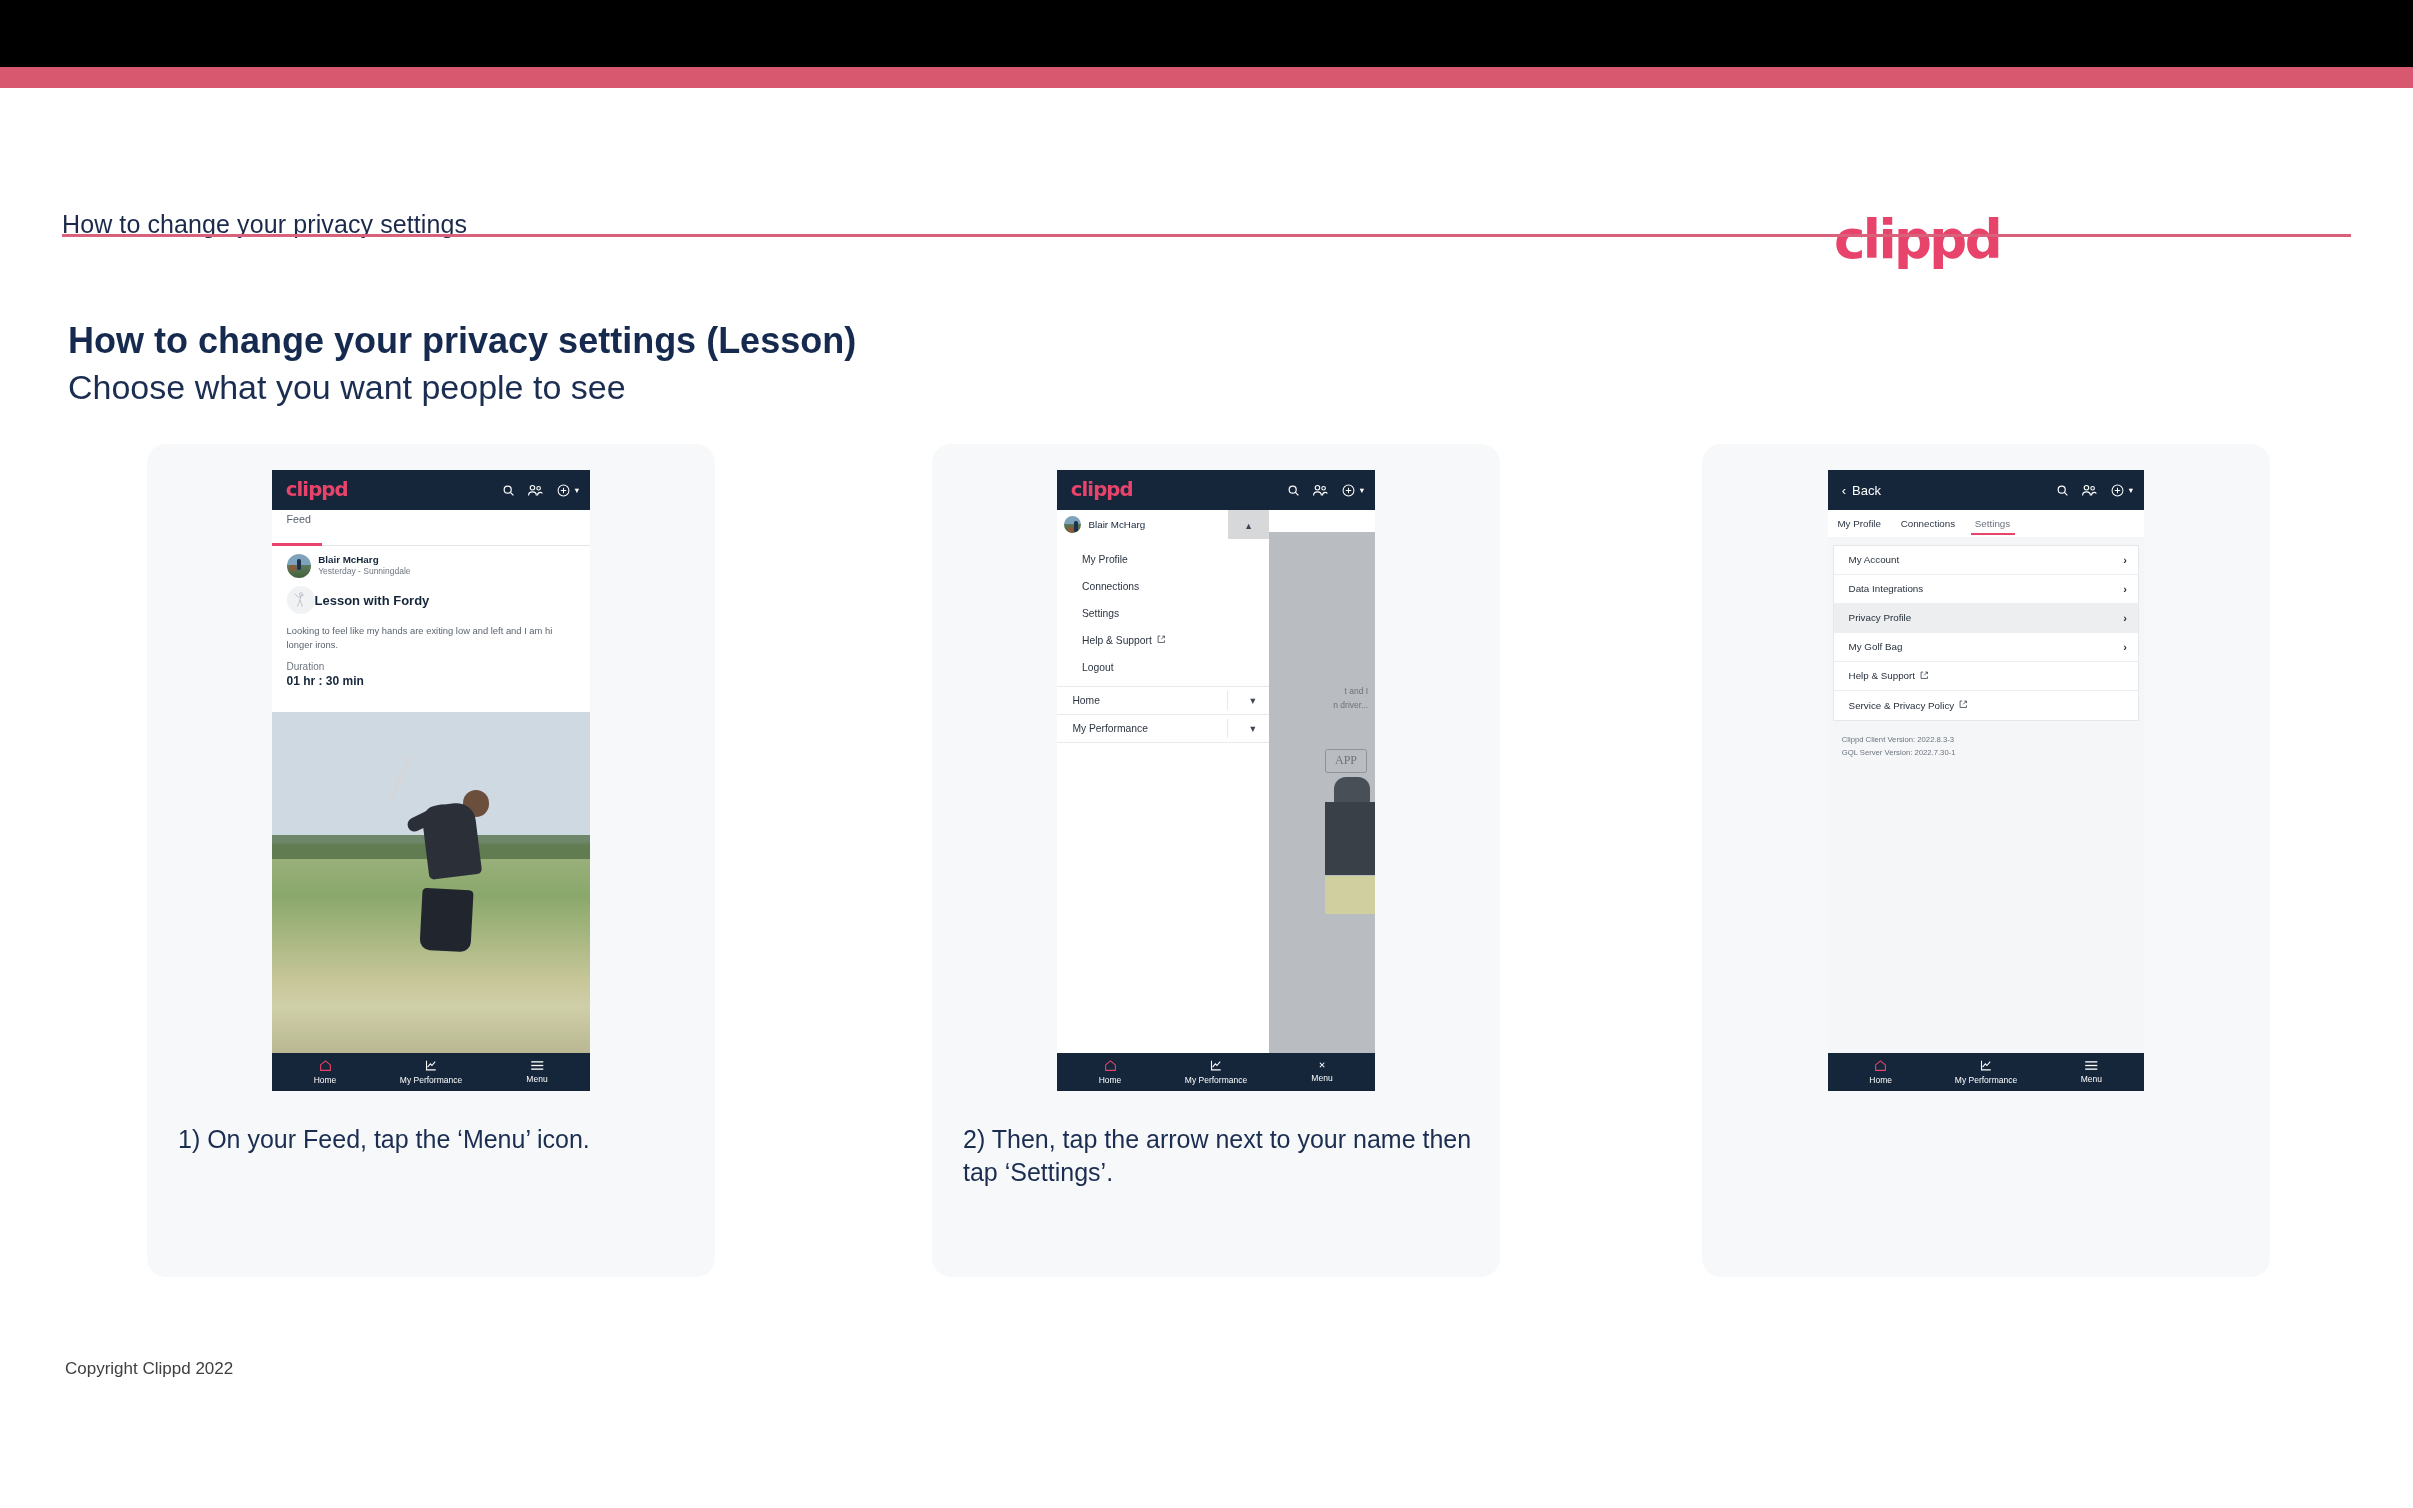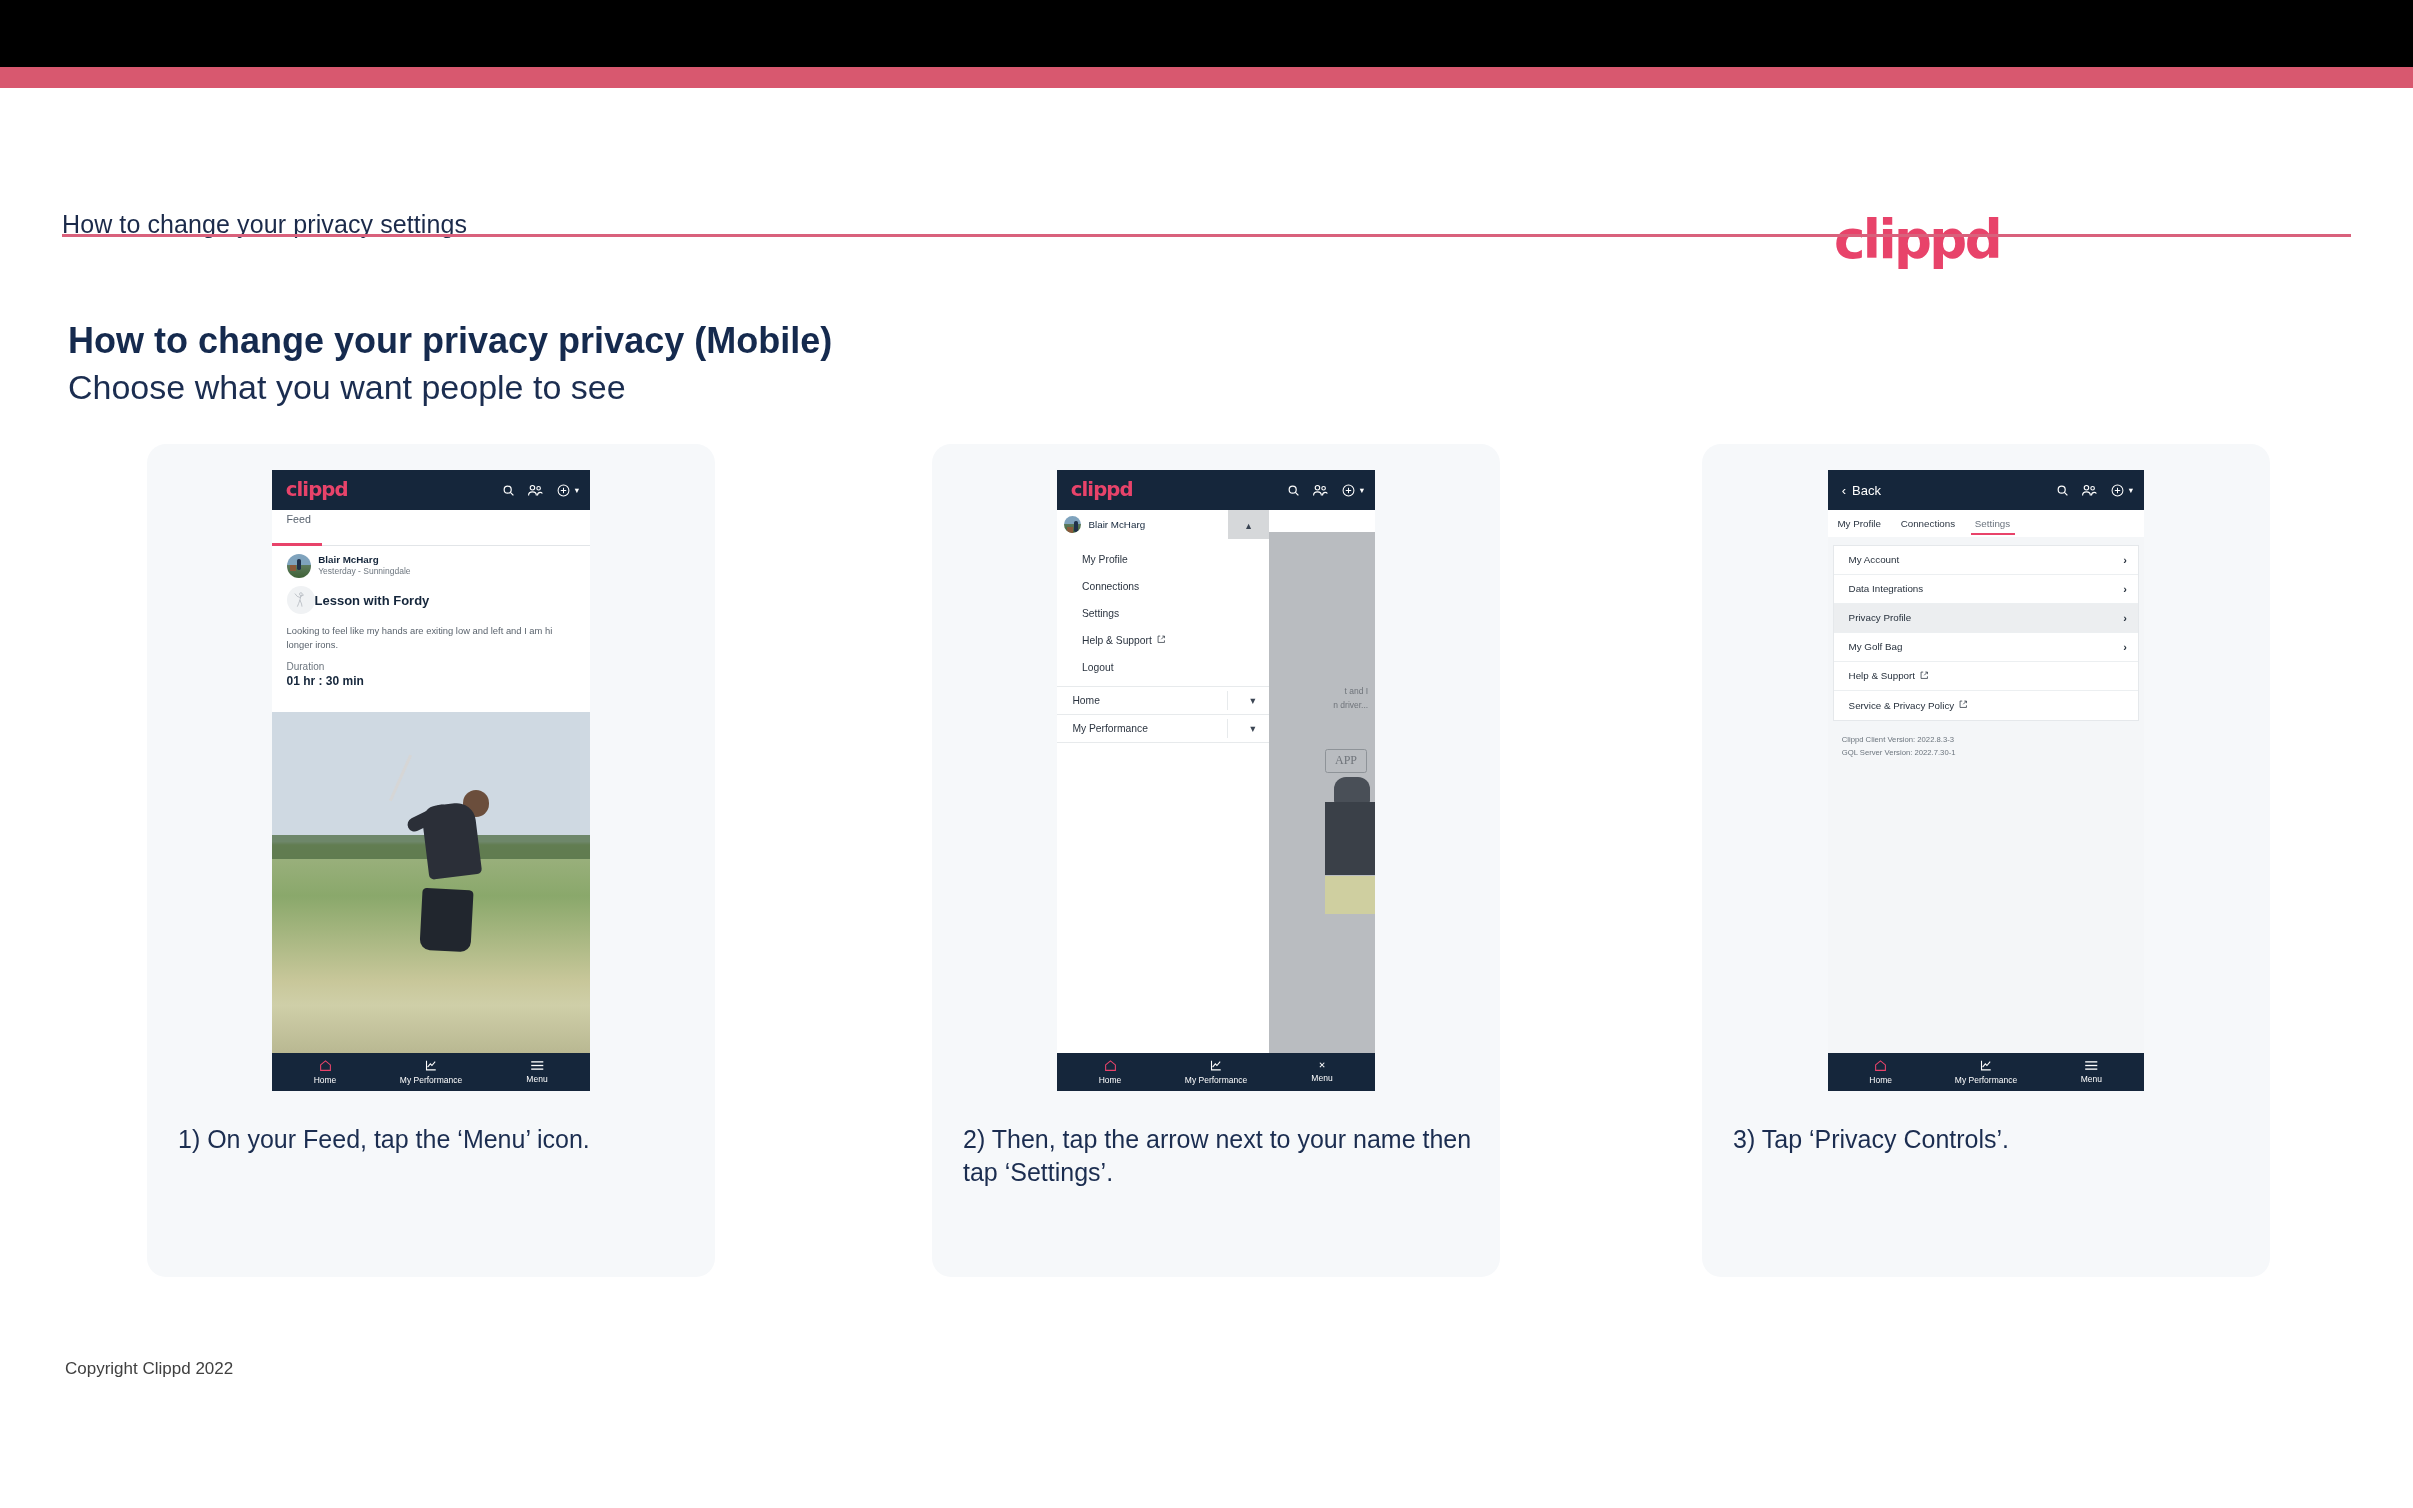--- a/index.html
+++ b/index.html
@@ -439,21 +439,21 @@
   <div class="band-black"></div>
   <div class="band-pink"></div>
 
   <div class="header">
     <div class="header-title">How to change your privacy settings</div>
     <div class="brand-logo">clippd</div>
     <div class="header-rule"></div>
   </div>
 
   <div class="title-block">
-    <div class="title-main">How to change your privacy privacy (Mobile)</div>
+    <div class="title-main">How to change your privacy settings (Lesson)</div>
     <div class="title-sub">Choose what you want people to see</div>
   </div>
 
   <div class="cards">
 
     <div class="card card-1">
       <div class="phone">
 
         <div class="appbar">
           <div class="appbar-logo">clippd</div>
@@ -800,21 +800,20 @@
                   <line x1="2" y1="3" x2="22" y2="3"></line>
                   <line x1="2" y1="9" x2="22" y2="9"></line>
                   <line x1="2" y1="15" x2="22" y2="15"></line>
                 </svg>
             </span>
             <span>Menu</span>
           </div>
         </div>
 
       </div>
-      <div class="caption">3) Tap ‘Privacy Controls’.</div>
     </div>
 
   </div>
 
   <div class="footer">Copyright Clippd 2022</div>
 
 </div>
 
 
 </body></html>

